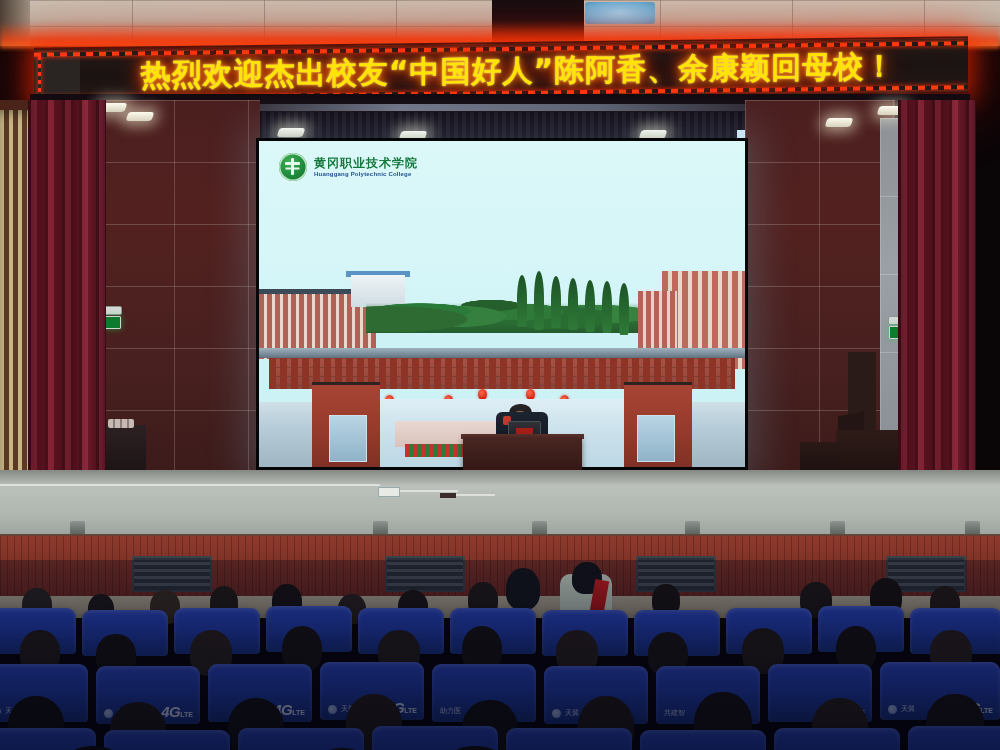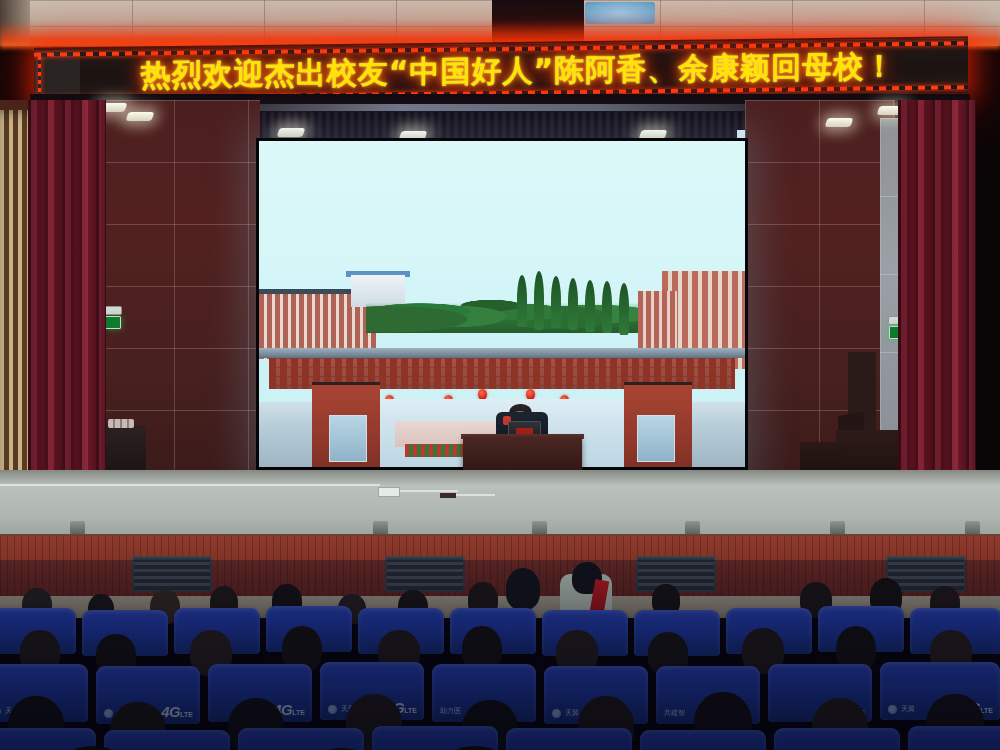--- a/index.html
+++ b/index.html
@@ -352,20 +352,27 @@
     <div class="plaza"></div>
     <div class="ground-l"></div>
     <div class="ground-r"></div>
     <div class="pillar-l"></div>
     <div class="pillar-r"></div>
     <div class="pillar-glass pg-l"></div>
     <div class="pillar-glass pg-r"></div>
     <div class="banner-wall"></div>
     <div class="flowerbed"></div>
 
+    <div class="logo-wrap">
+      <div class="logo-mark"></div>
+      <div class="logo-txt">
+        <div class="logo-cn">黄冈职业技术学院</div>
+        <div class="logo-en">Huanggang Polytechnic College</div>
+      </div>
+    </div>
   </div>
 
   <div class="speaker-head"></div>
   <div class="speaker-face"></div>
   <div class="speaker-body"></div>
   <div class="speaker-scarf"></div>
   <div class="laptop"></div>
   <div class="laptop-red"></div>
   <div class="podium-top"></div>
   <div class="podium"></div>

